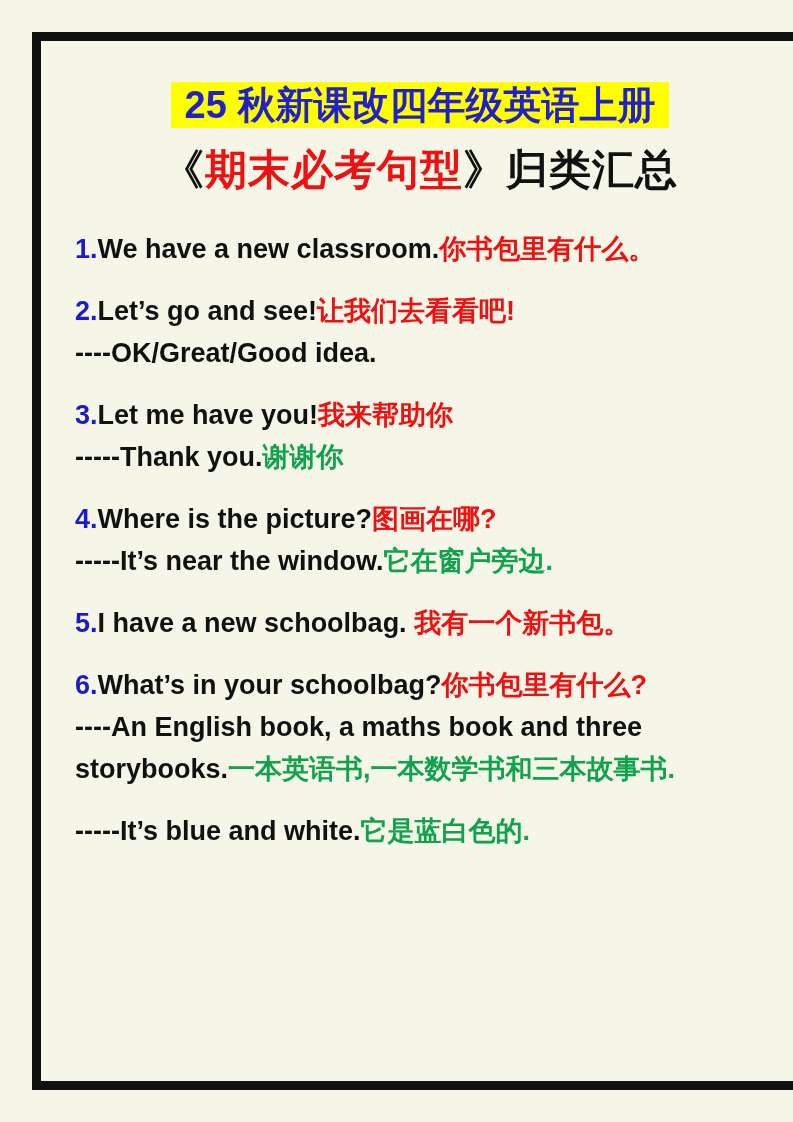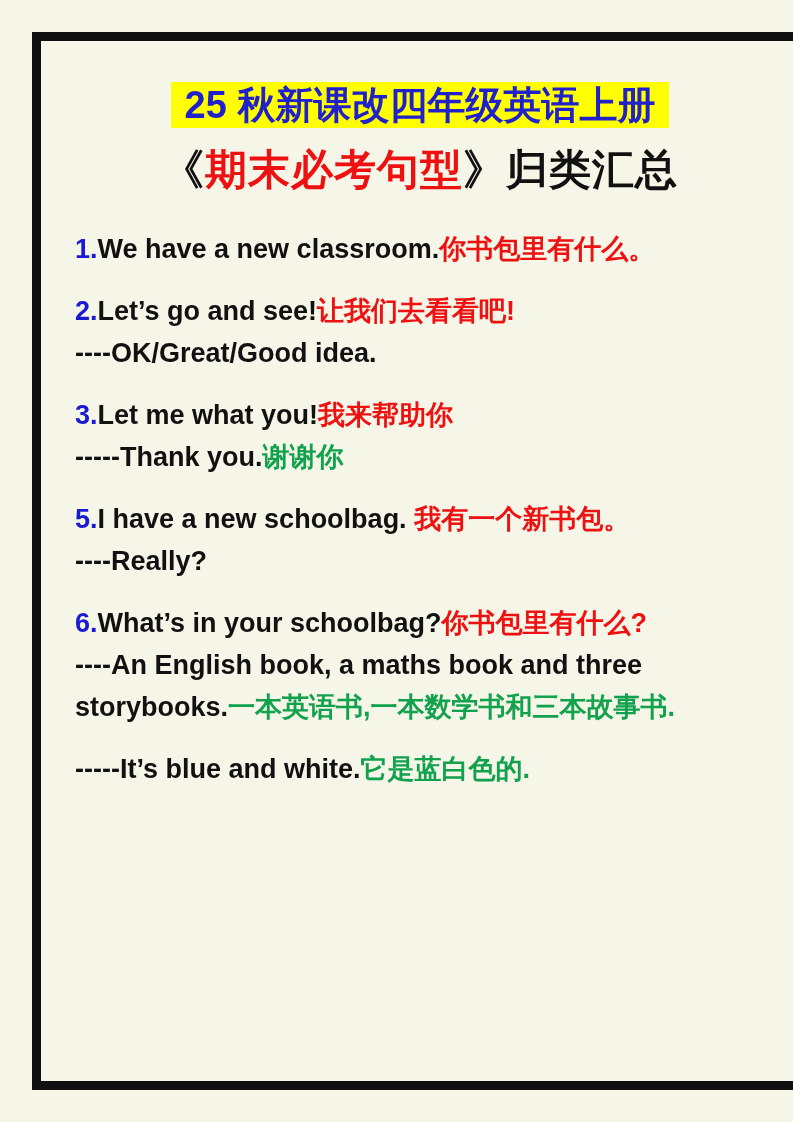--- a/index.html
+++ b/index.html
@@ -77,28 +77,31 @@
       <div class="item">
         <p><span class="num">1.</span><span>We have a new classroom.</span><span class="red">你书包里有什么。</span></p>
       </div>
 
       <div class="item">
         <p><span class="num">2.</span><span>Let’s go and see!</span><span class="red">让我们去看看吧!</span></p>
         <p><span>----OK/Great/Good idea.</span><span class="green"></span></p>
       </div>
 
       <div class="item">
-        <p><span class="num">3.</span><span>Let me what you!</span><span class="red">我来帮助你</span></p>
+        <p><span class="num">3.</span><span>Let me have you!</span><span class="red">我来帮助你</span></p>
         <p><span>-----Thank you.</span><span class="green">谢谢你</span></p>
       </div>
 
+      <div class="item">
+        <p><span class="num">4.</span><span>Where is the picture?</span><span class="red">图画在哪?</span></p>
+        <p><span>-----It’s near the window.</span><span class="green">它在窗户旁边.</span></p>
+      </div>
 
       <div class="item">
         <p><span class="num">5.</span><span>I have a new schoolbag. </span><span class="red">我有一个新书包。</span></p>
-        <p><span>----Really?</span><span class="green"></span></p>
       </div>
 
       <div class="item">
         <p><span class="num">6.</span><span>What’s in your schoolbag?</span><span class="red">你书包里有什么?</span></p>
         <p><span>----An English book, a maths book and three storybooks.</span><span class="green">一本英语书,一本数学书和三本故事书.</span></p>
       </div>
 
       <div class="item">
         <p><span>-----It’s blue and white.</span><span class="green">它是蓝白色的.</span></p>
       </div>

